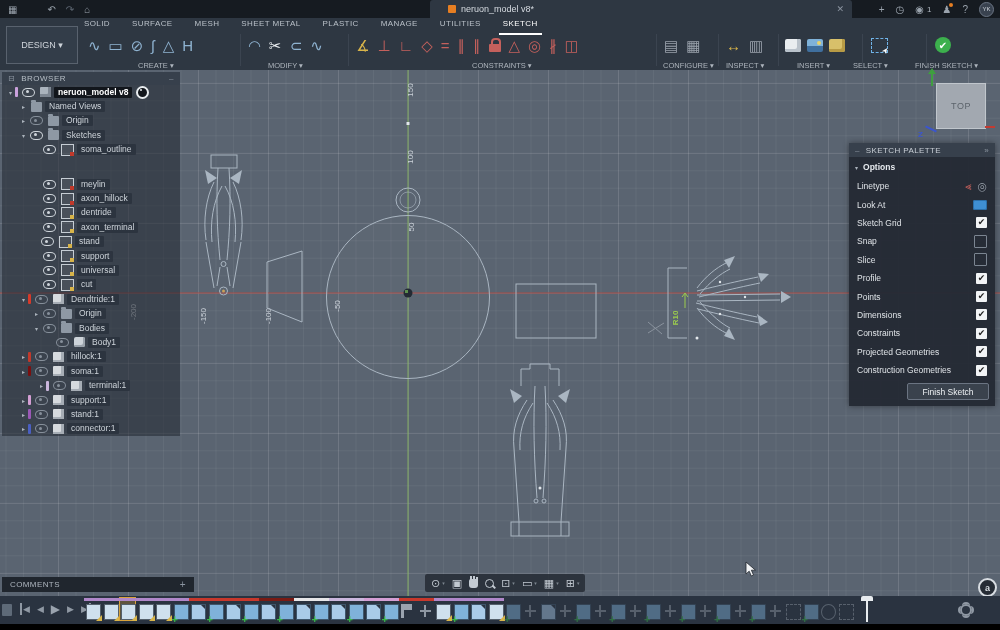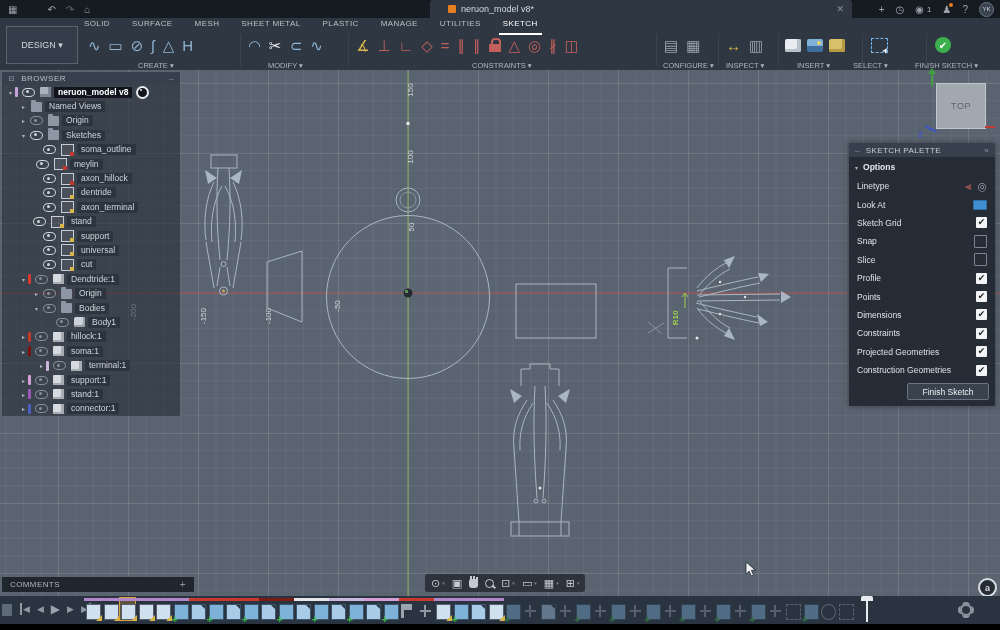--- a/index.html
+++ b/index.html
@@ -396,21 +396,21 @@
           <span class="eye"></span>
           <span class="bic folder"></span>
           <span class="blabel">Sketches</span>
         </div>
         <div class="brow" style="padding-left: 30px;">
           <span class="chev"></span>
           <span class="eye"></span>
           <span class="bic sk red"></span>
           <span class="blabel">soma_outline</span>
         </div>
-        <div class="brow" style="padding-left: 23px;">
+        <div class="brow" style="padding-left: 30px; margin-top: 20px;">
           <span class="chev"></span>
           <span class="eye"></span>
           <span class="bic sk red"></span>
           <span class="blabel">meylin</span>
         </div>
         <div class="brow" style="padding-left: 30px;">
           <span class="chev"></span>
           <span class="eye"></span>
           <span class="bic sk red"></span>
           <span class="blabel">axon_hillock</span>
@@ -420,21 +420,21 @@
           <span class="eye"></span>
           <span class="bic sk yel"></span>
           <span class="blabel">dentride</span>
         </div>
         <div class="brow" style="padding-left: 30px;">
           <span class="chev"></span>
           <span class="eye"></span>
           <span class="bic sk yel"></span>
           <span class="blabel">axon_terminal</span>
         </div>
-        <div class="brow" style="padding-left: 20px;">
+        <div class="brow" style="padding-left: 28px;">
           <span class="chev"></span>
           <span class="eye"></span>
           <span class="bic sk yel"></span>
           <span class="blabel">stand</span>
         </div>
         <div class="brow" style="padding-left: 30px;">
           <span class="chev"></span>
           <span class="eye"></span>
           <span class="bic sk yel"></span>
           <span class="blabel">support</span>

